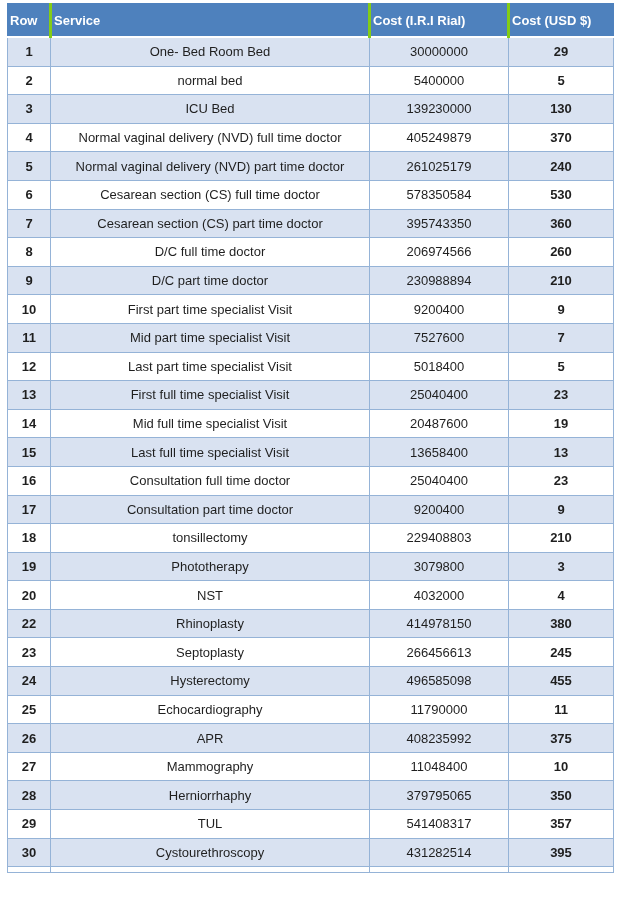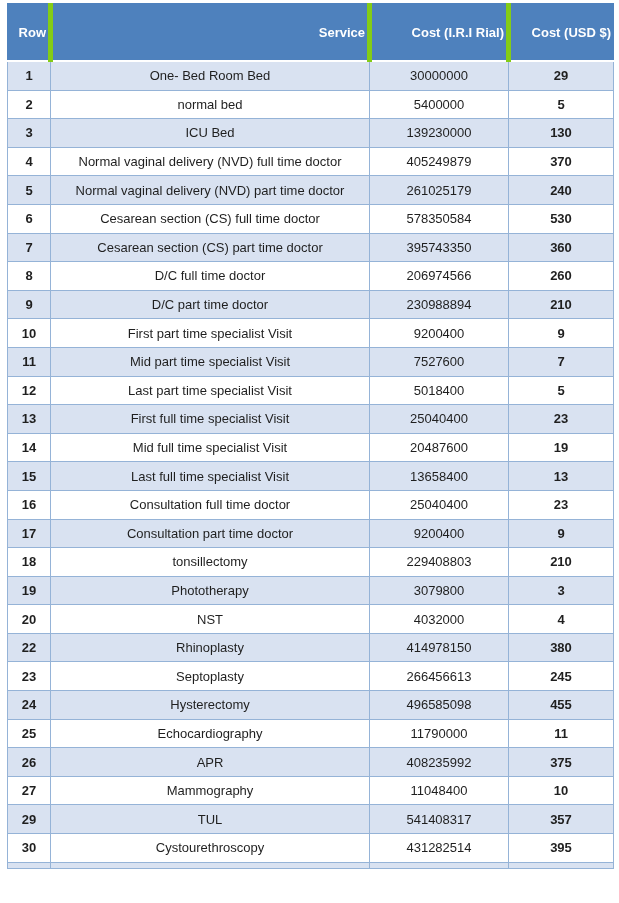--- a/index.html
+++ b/index.html
@@ -31,29 +31,29 @@
   col.c1 { width: 319px; }
   col.c2 { width: 139px; }
   col.c3 { width: 105px; }
 
   thead th {
     background: #4e81bd;
     color: #ffffff;
     font-weight: bold;
     font-size: 13px;
     height: 32px;
-    text-align: right;
+    text-align: left;
     vertical-align: middle;
     border: 1px solid #4e81bd;
     border-bottom: 2px solid #ffffff;
-    padding: 12px 2px;
+    padding: 0 2px;
     overflow: hidden;
     white-space: nowrap;
   }
-  thead th + th { border-left: 5px solid #84cc16; }
+  thead th + th { border-left: 3px solid #84cc16; }
 
   tbody td {
     height: 27.6px;
     text-align: center;
     vertical-align: middle;
     border: 1px solid #95b3d7;
     padding: 0 2px;
     overflow: hidden;
     white-space: nowrap;
   }
@@ -237,20 +237,26 @@
           <td class="c-rial">408235992</td>
           <td class="c-usd">375</td>
         </tr>
         <tr>
           <td class="c-rownum">27</td>
           <td class="c-service">Mammography</td>
           <td class="c-rial">11048400</td>
           <td class="c-usd">10</td>
         </tr>
         <tr>
+          <td class="c-rownum">28</td>
+          <td class="c-service">Herniorrhaphy</td>
+          <td class="c-rial">379795065</td>
+          <td class="c-usd">350</td>
+        </tr>
+        <tr>
           <td class="c-rownum">29</td>
           <td class="c-service">TUL</td>
           <td class="c-rial">541408317</td>
           <td class="c-usd">357</td>
         </tr>
         <tr>
           <td class="c-rownum">30</td>
           <td class="c-service">Cystourethroscopy</td>
           <td class="c-rial">431282514</td>
           <td class="c-usd">395</td>

